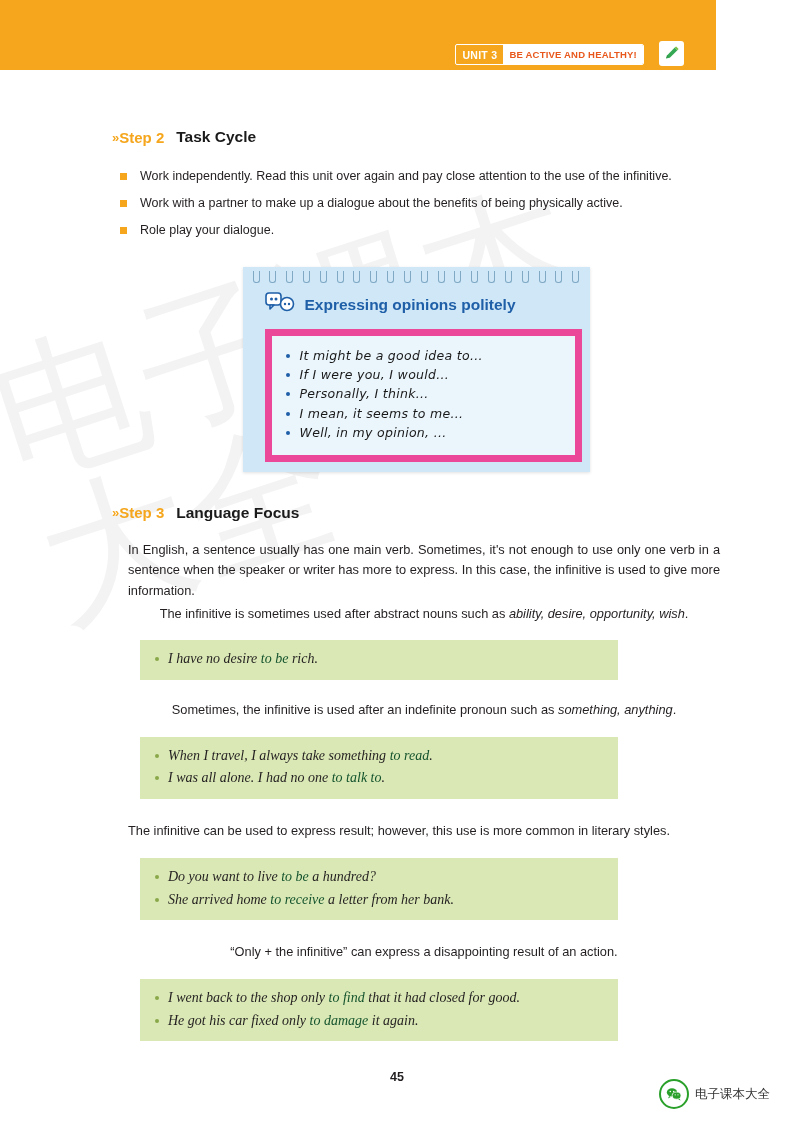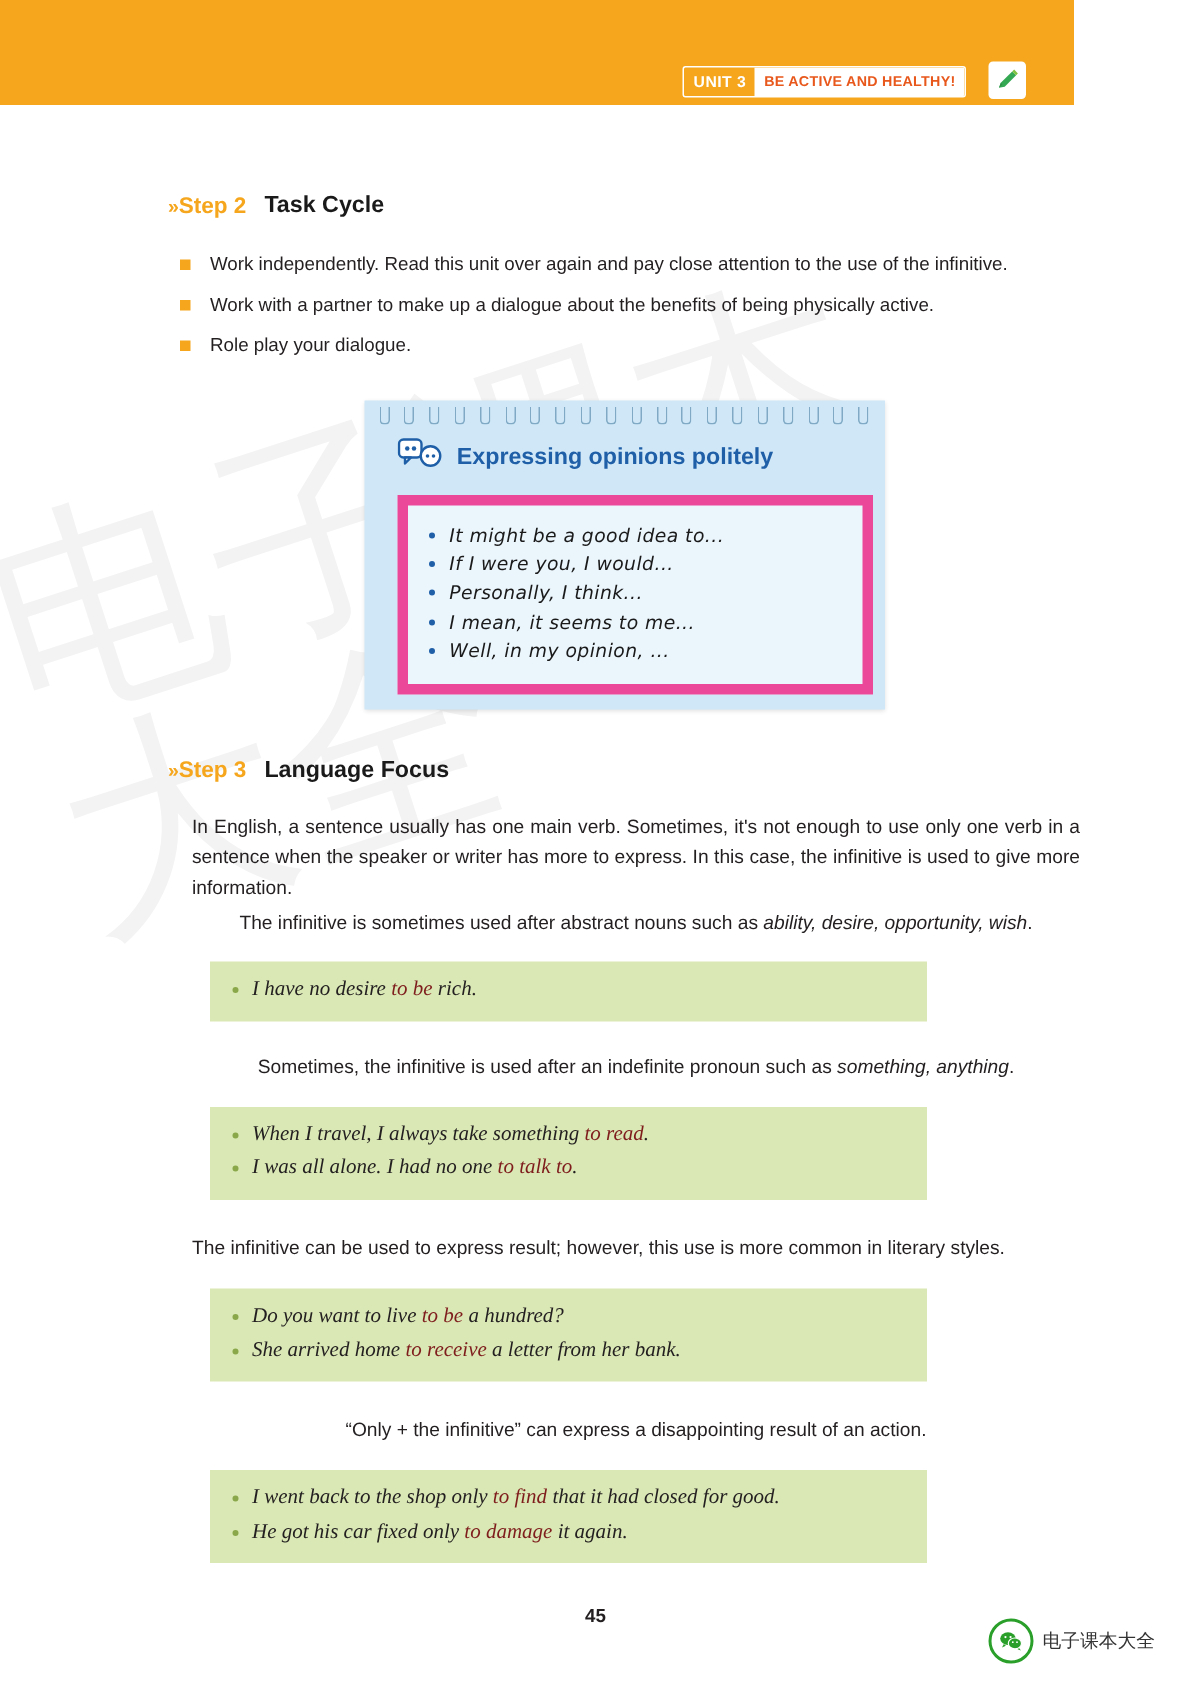--- a/index.html
+++ b/index.html
@@ -257,21 +257,21 @@
   .green-box li:before {
     content: "";
     position: absolute;
     left: 1px;
     top: 9px;
     width: 4px;
     height: 4px;
     border-radius: 50%;
     background: #8aa84a;
   }
-  .hl { color: #7f1d1d; }
+  .hl { color: #14532d; }
 
   
   .page-number {
     position: absolute;
     top: 1000px;
     left: 0;
     width: 794px;
     text-align: center;
     font-size: 12.5px;
     font-weight: bold;

